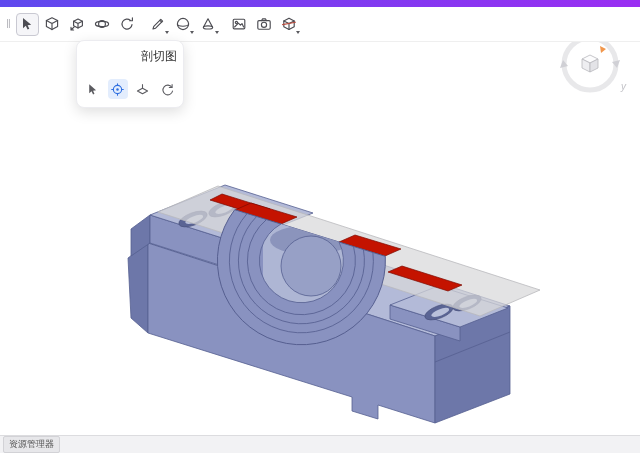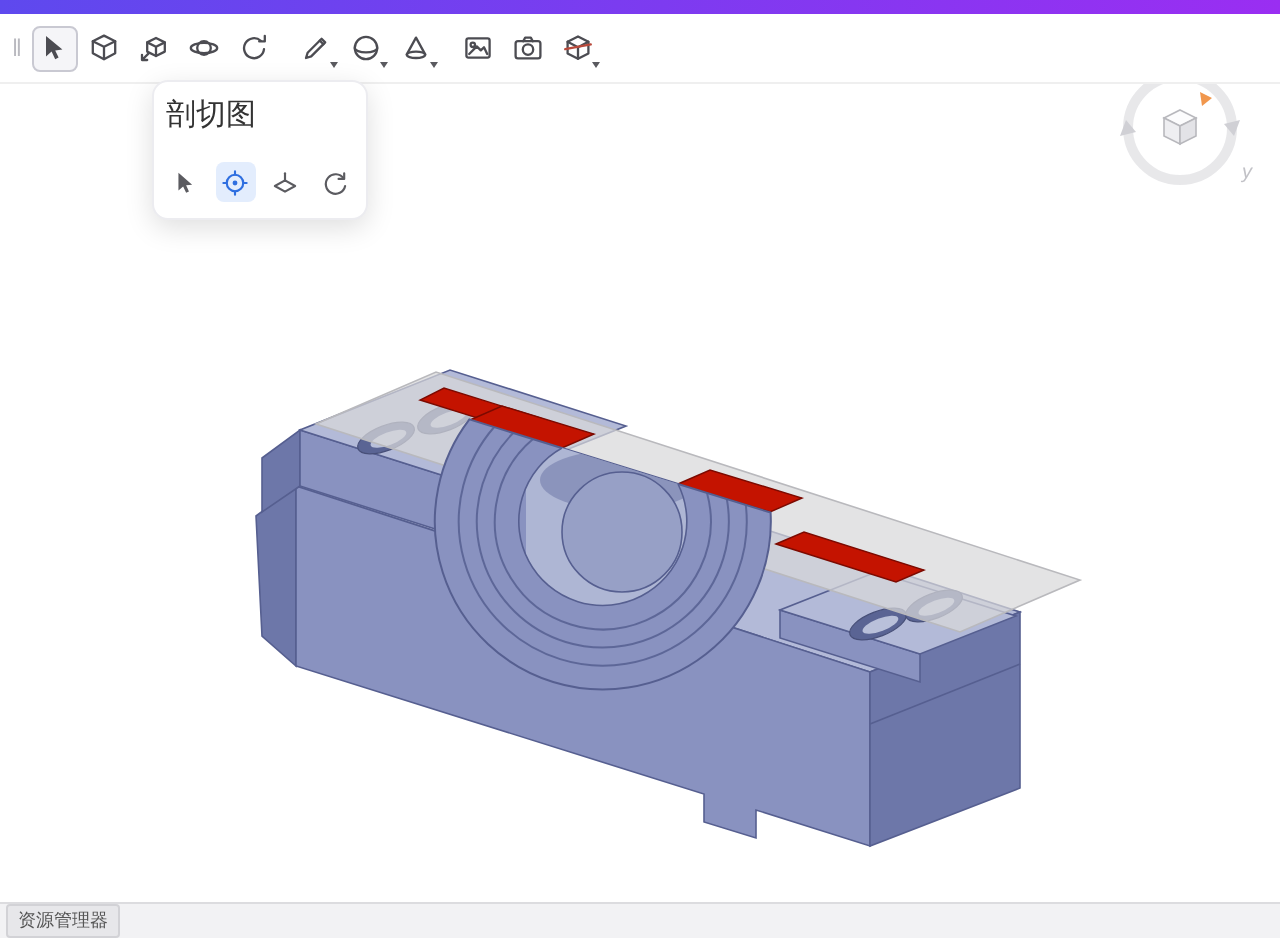--- a/index.html
+++ b/index.html
@@ -31,32 +31,32 @@
   .arcline{fill:none;stroke:var(--edge-color,#565f90);stroke-width:1;opacity:.85;}
   .edge{stroke:var(--edge-color,#565f90);stroke-width:.8;fill:none;}
   .slot-out{fill:#5a6494;stroke:#474f78;stroke-width:.6;}
   .slot-in{fill:#b9c0da;}
   .bore-bg{fill:#aeb6d4;}
   .bore-shade{fill:#6f79a8;opacity:.55;}
   .bore-in{fill:#97a0c6;stroke:#565f90;stroke-width:.8;}
   
   .panel{position:absolute;left:76px;top:40px;width:94px;background:#fff;border:1px solid #ececf0;
       border-radius:8px;box-shadow:0 4px 14px rgba(0,0,0,.13);padding:7px 6px 8px;z-index:6;}
-  .panel-title{font-size:15px;color:#333;text-align:left;margin-bottom:14px;}
+  .panel-title{font-size:12px;color:#333;text-align:right;margin-bottom:14px;}
   .panel-row{display:flex;justify-content:center;gap:5px;}
   .pb{width:20px;height:20px;border:none;background:transparent;border-radius:4px;
       display:flex;align-items:center;justify-content:center;padding:0;cursor:pointer;}
   .pb svg{stroke:#5b5b60;fill:none;stroke-width:1.15;stroke-linecap:round;stroke-linejoin:round;}
   .pb.active{background:#e3edfd;}
   .pb.active svg{stroke:#2f6fe0;}
   
   .gizmo{position:absolute;right:12px;top:28px;width:76px;height:76px;z-index:3;}
   .axis-y{position:absolute;right:2px;bottom:12px;font-size:10px;color:#c2c2c7;font-style:italic;}
   
-  .statusbar{position:absolute;left:0;right:0;bottom:0;height:18px;background:#f2f2f4;
+  .statusbar{position:absolute;left:0;right:0;bottom:16px;height:18px;background:#f2f2f4;
       border-top:1px solid #dcdcdf;display:flex;align-items:center;padding-left:3px;box-sizing:border-box;}
   .status-tab{font-size:9px;color:#555;background:#e7e7ea;border:1px solid #d2d2d6;
       padding:1px 5px;border-radius:2px;cursor:pointer;}
 </style>
 </head>
 <body>
 
 <div class="app">
 
   <div class="accent-bar"></div>

